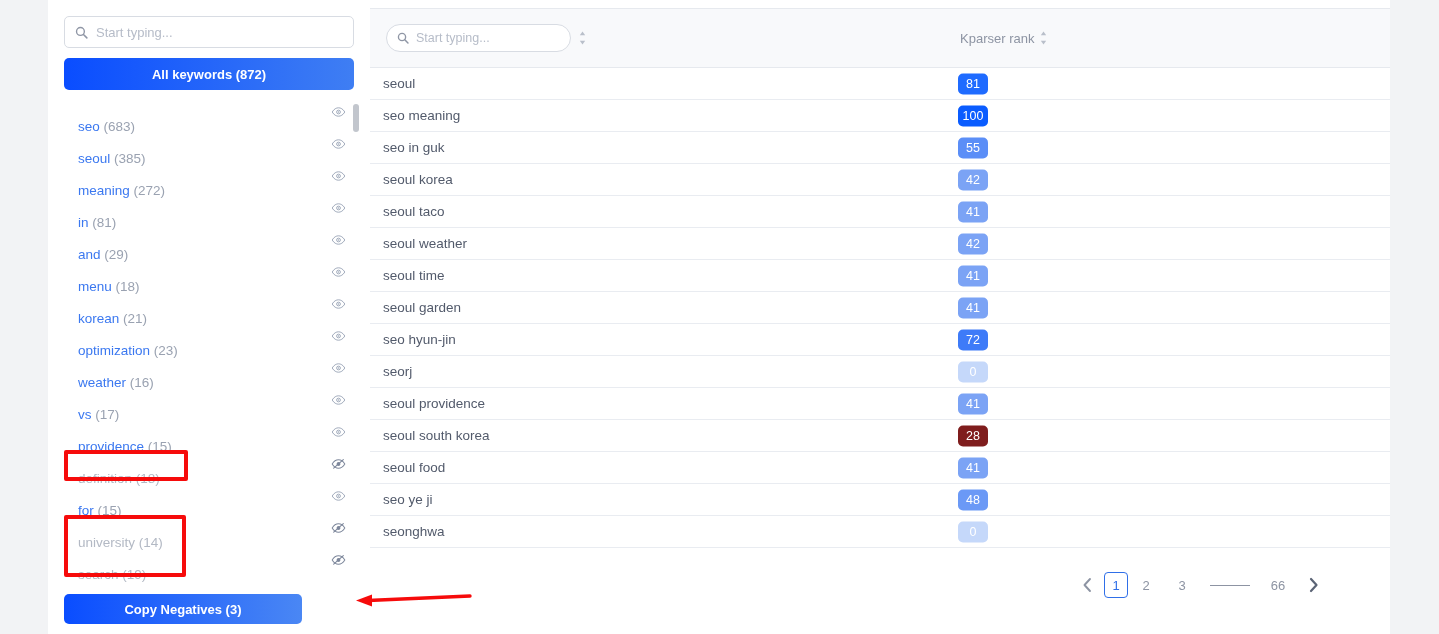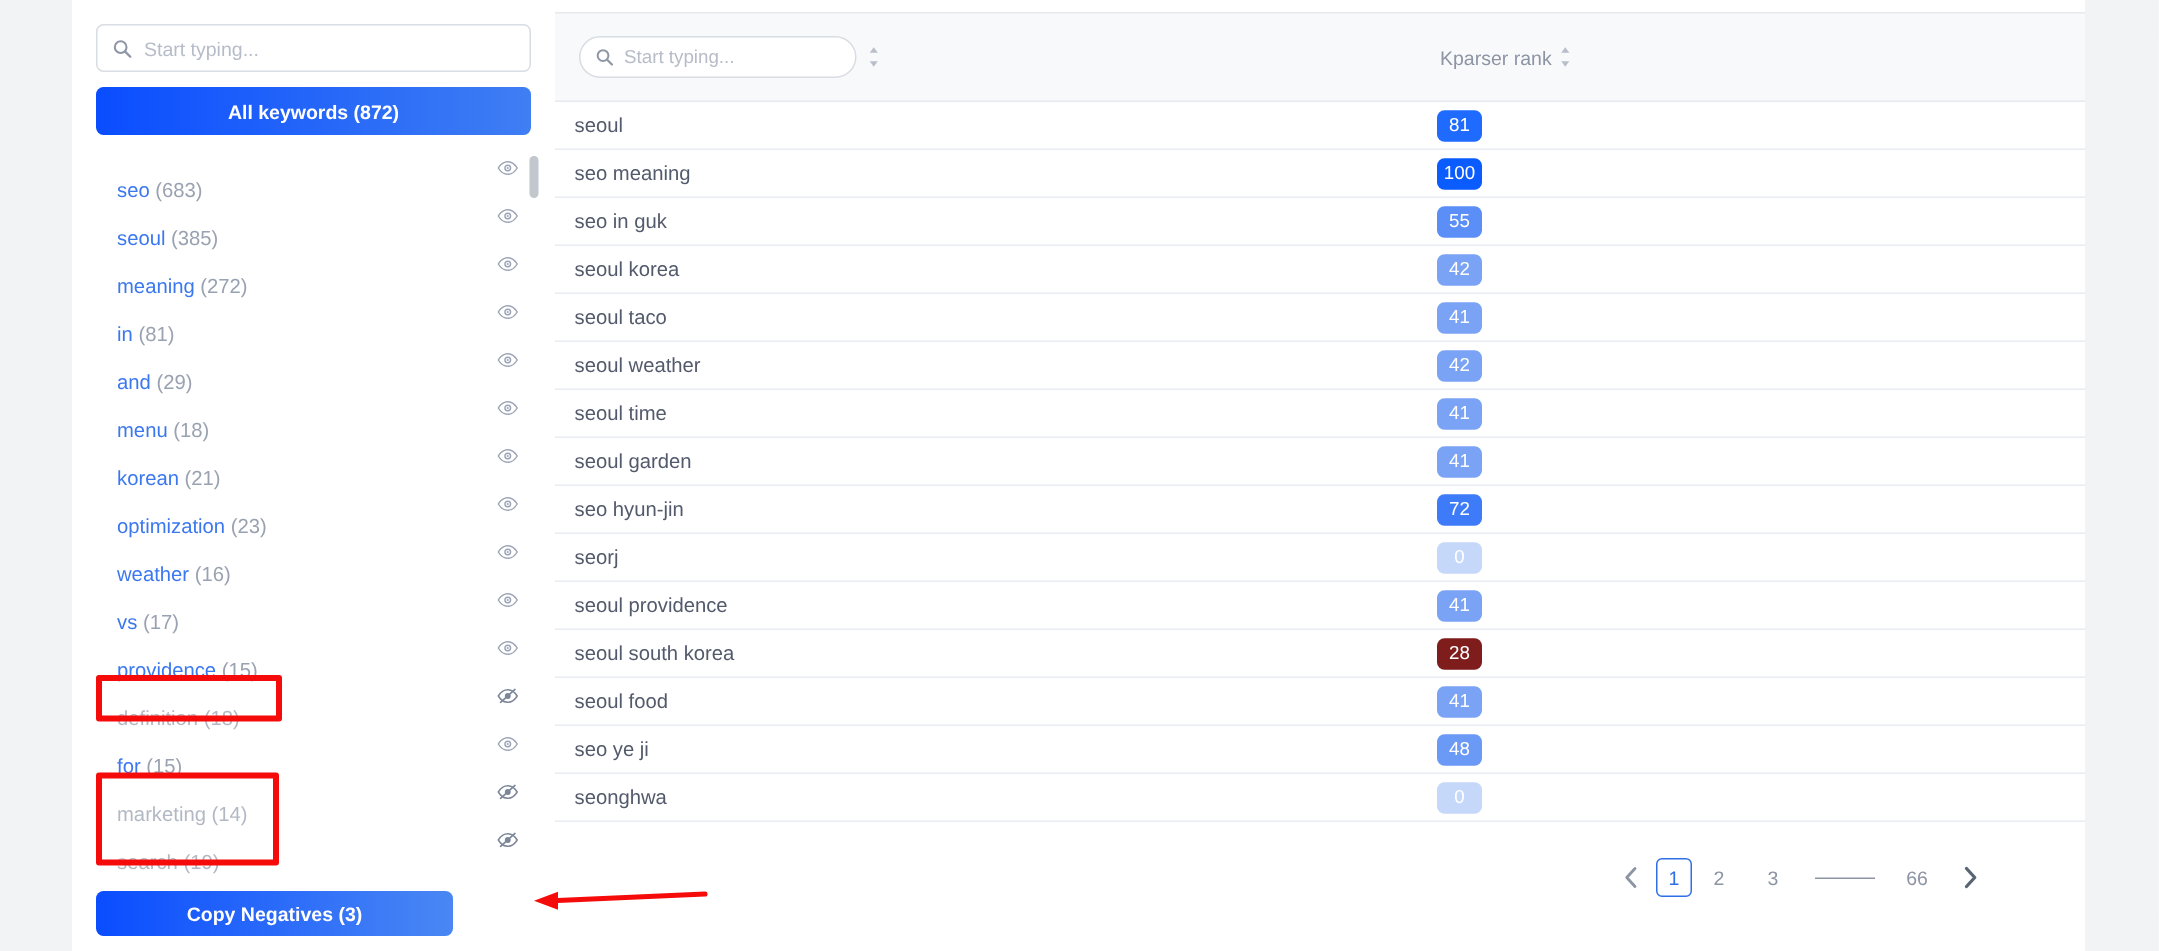--- a/index.html
+++ b/index.html
@@ -466,21 +466,21 @@
             <span class="kw-label"><span>for</span> <span class="cnt">(15)</span></span>
             <span class="kw-eye">
               <svg width="15" height="15" viewBox="0 0 20 20">
                 <path d="M1.6 10 C4 6 7 4.4 10 4.4 C13 4.4 16 6 18.4 10 C16 14 13 15.6 10 15.6 C7 15.6 4 14 1.6 10 Z" fill="none" stroke="#9aa4b6" stroke-width="1.25"></path>
                 <circle cx="10" cy="10" r="2.5" fill="none" stroke="#9aa4b6" stroke-width="1.25"></circle>
                 <circle cx="10" cy="10" r="0.9" fill="#9aa4b6"></circle>
               </svg>
             </span>
           </div>
           <div class="kw-row off">
-            <span class="kw-label"><span>marketing</span> <span class="cnt">(14)</span></span>
+            <span class="kw-label"><span>university</span> <span class="cnt">(14)</span></span>
             <span class="kw-eye">
               <svg width="15" height="15" viewBox="0 0 20 20">
                 <path d="M1.6 10 C4 6 7 4.4 10 4.4 C13 4.4 16 6 18.4 10 C16 14 13 15.6 10 15.6 C7 15.6 4 14 1.6 10 Z" fill="none" stroke="#7d879b" stroke-width="1.35"></path>
                 <circle cx="10" cy="10" r="2.6" fill="#7d879b"></circle>
                 <line x1="3.6" y1="15.6" x2="16.4" y2="4.2" stroke="#7d879b" stroke-width="1.5" stroke-linecap="round"></line>
               </svg>
             </span>
           </div>
           <div class="kw-row off">
             <span class="kw-label"><span>search</span> <span class="cnt">(19)</span></span>

